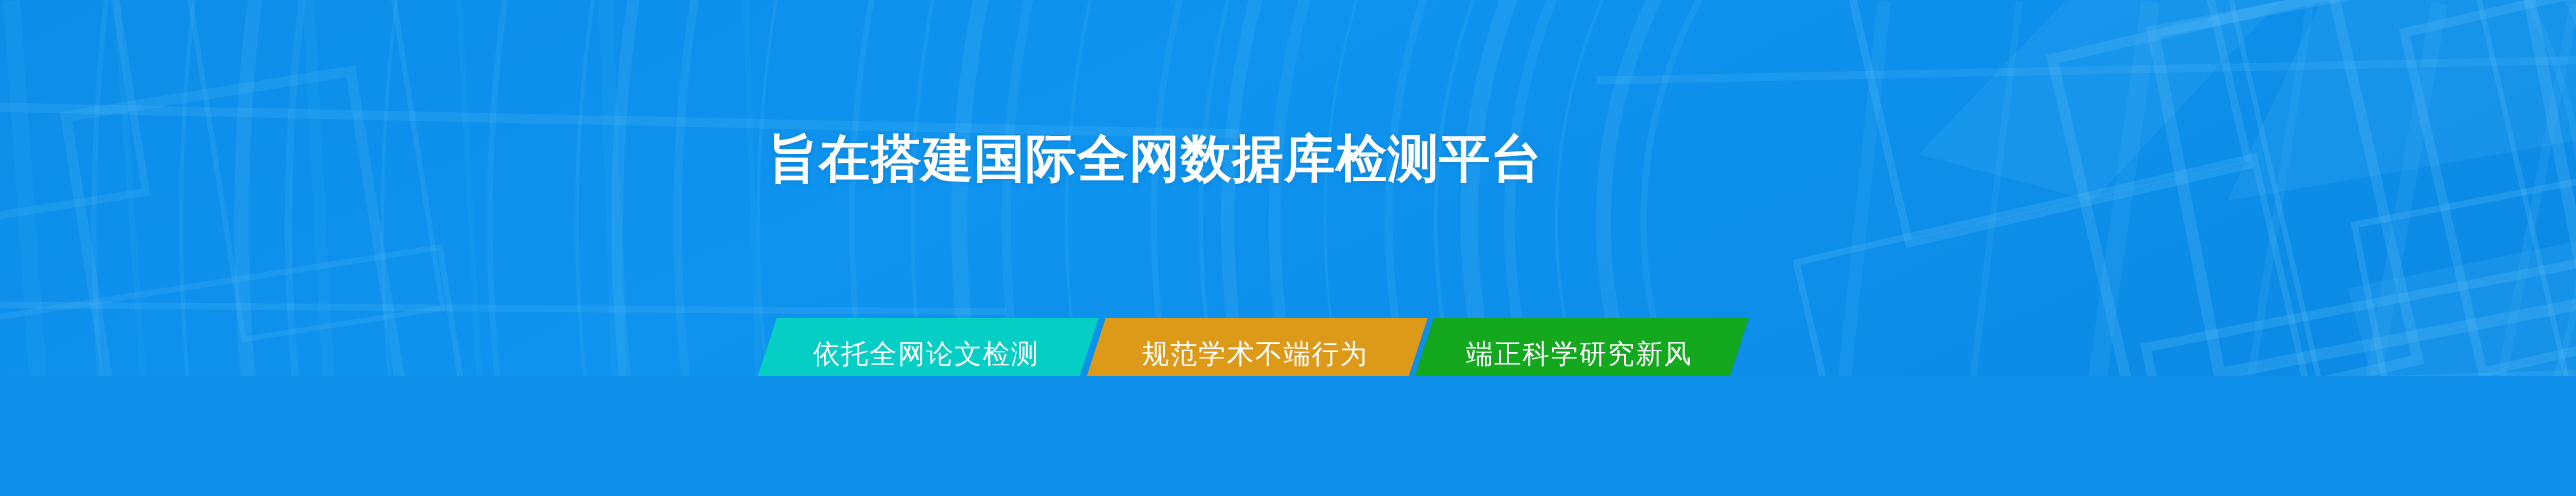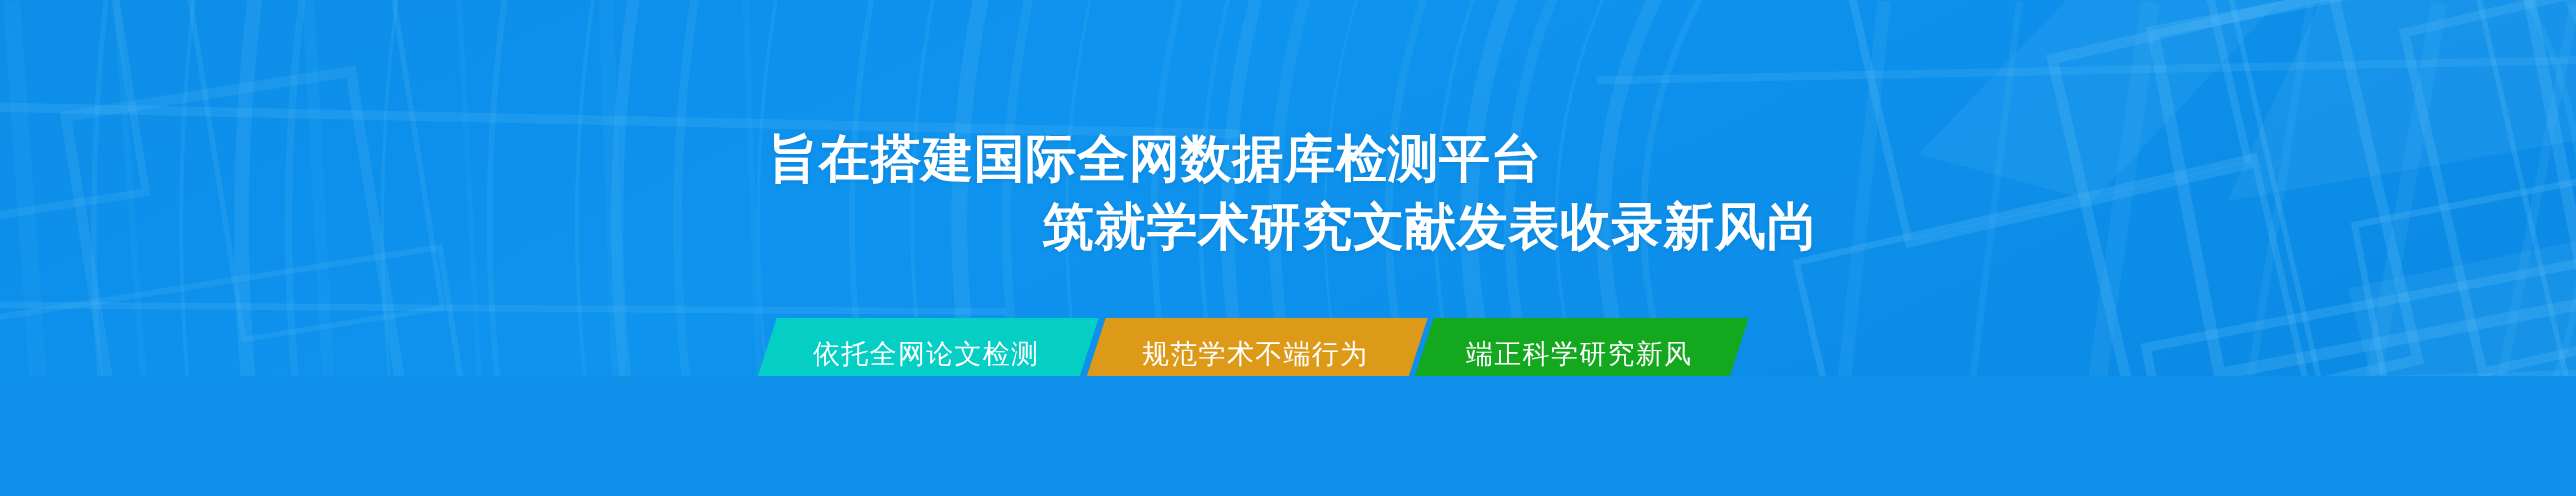--- a/index.html
+++ b/index.html
@@ -192,21 +192,20 @@
         <polygon points="3080,0 3400,0 3120,300 2860,230"></polygon>
         <polygon points="3460,0 3840,0 3840,210 3320,300"></polygon>
         <polygon points="3500,430 3840,360 3840,600 3560,660"></polygon>
       </g>
 
     </g>
   </svg>
 
   <div class="headline-block">
     <div class="headline headline-1">旨在搭建国际全网数据库检测平台</div>
-    <div class="headline headline-2">筑就学术研究文献发表收录新风尚</div>
   </div>
 
   <div class="tag-strip">
 
     <div class="tag tag-teal">
       <span class="tag-label">依托全网论文检测</span>
     </div>
 
     <div class="tag tag-orange">
       <span class="tag-label">规范学术不端行为</span>

